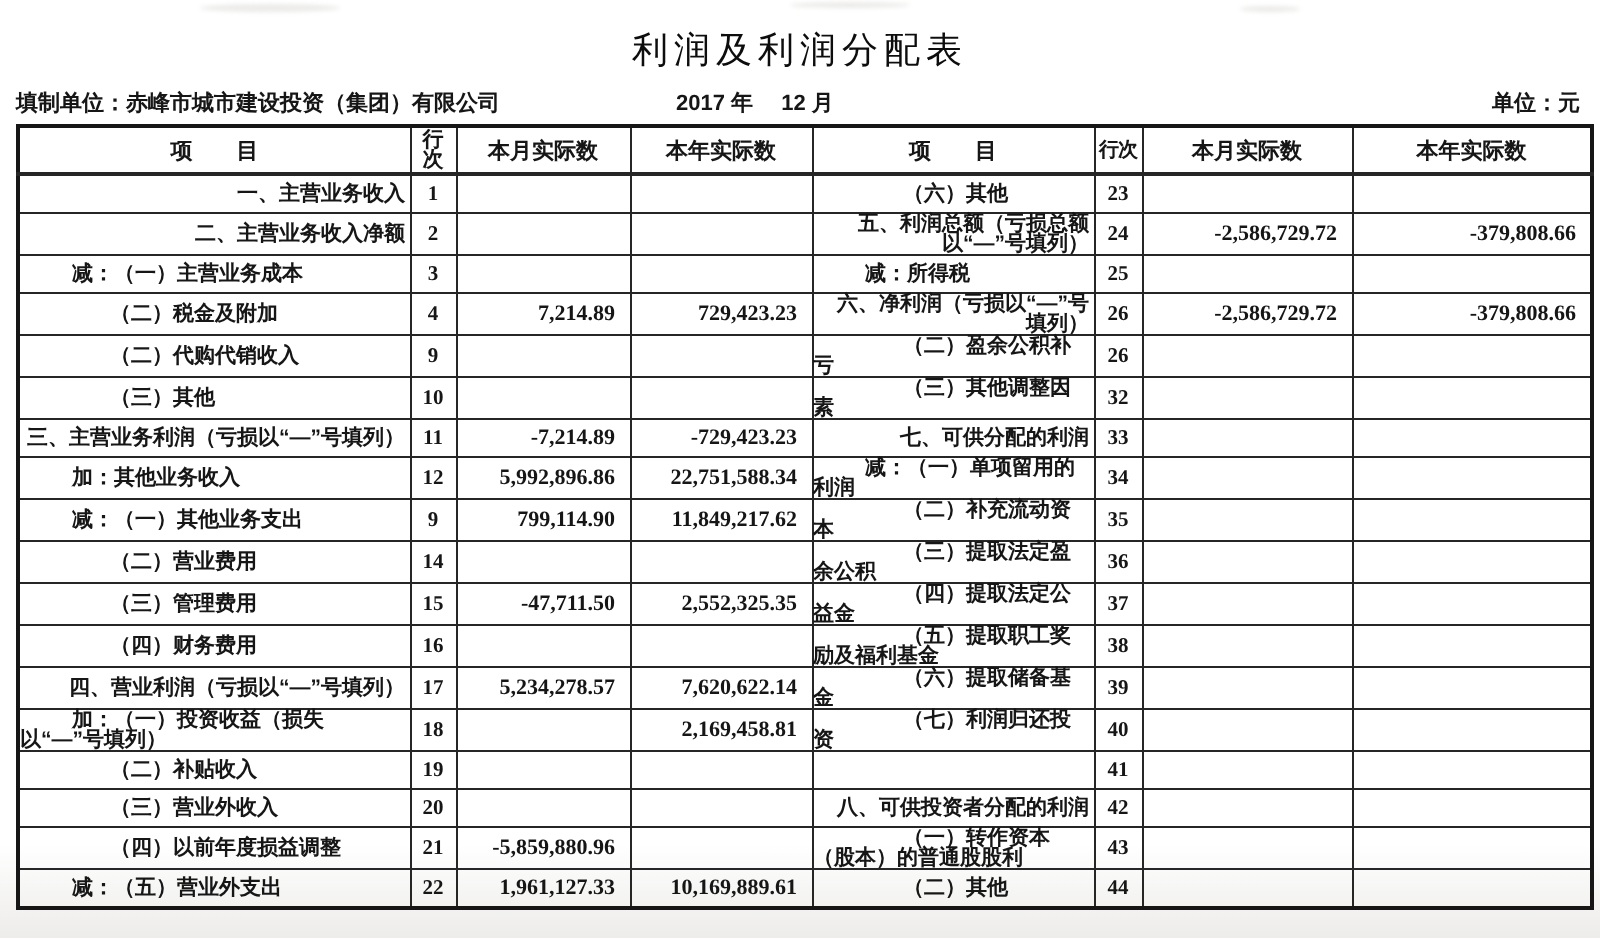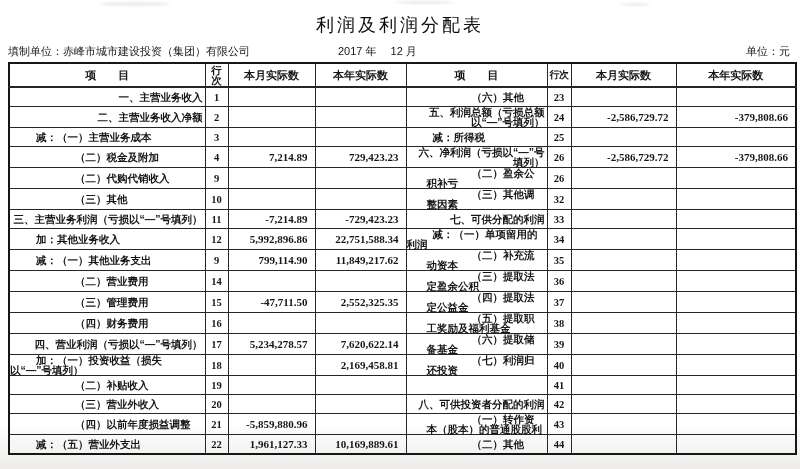--- a/index.html
+++ b/index.html
@@ -26,21 +26,21 @@
     text-align:center;
     font-size:18px; font-weight:normal;
     letter-spacing:3px;
     padding-top:13px;
     color:#0d0d0d;
   }
   .meta {
     position:relative;
     margin:7px 8px 3px 8px;
     height:15px;
-    font-size:11px; font-weight:normal;
+    font-size:11px; font-weight:bold;
     white-space:pre;
   }
   .meta .prepared { position:absolute; left:0; top:0; }
   .meta .period   { position:absolute; left:330px; top:0;text-align:right; }
   .meta .unit     { position:absolute; right:2px; top:0; }
 
   table.fin {
     border-collapse:collapse;
     table-layout:fixed;
     width:787px;
@@ -66,21 +66,21 @@
   .fin tbody td { height:18px; vertical-align:middle; }
   td.lbl {
     font-size:10.5px;
     font-weight:bold;
     line-height:10px;
     padding-right:2px;
     word-break:break-all;
   }
   td.lbl.ind0 { text-indent:3px;text-align:right; }
   td.lbl.ind1 { text-indent:26px;margin-top:12px; }
-  td.lbl.ind2 { text-indent:45px;padding-left:20px; }
+  td.lbl.ind2 { text-indent:45px; }
   td.ln {
     text-align:center;
     font-size:10.5px; font-weight:bold;
     font-family:"Liberation Serif","DejaVu Serif",serif;
   }
   td.num {
     text-align:right;
     padding-right:7px;
     font-size:11px; font-weight:bold;
     font-family:"Liberation Serif","DejaVu Serif",serif;

